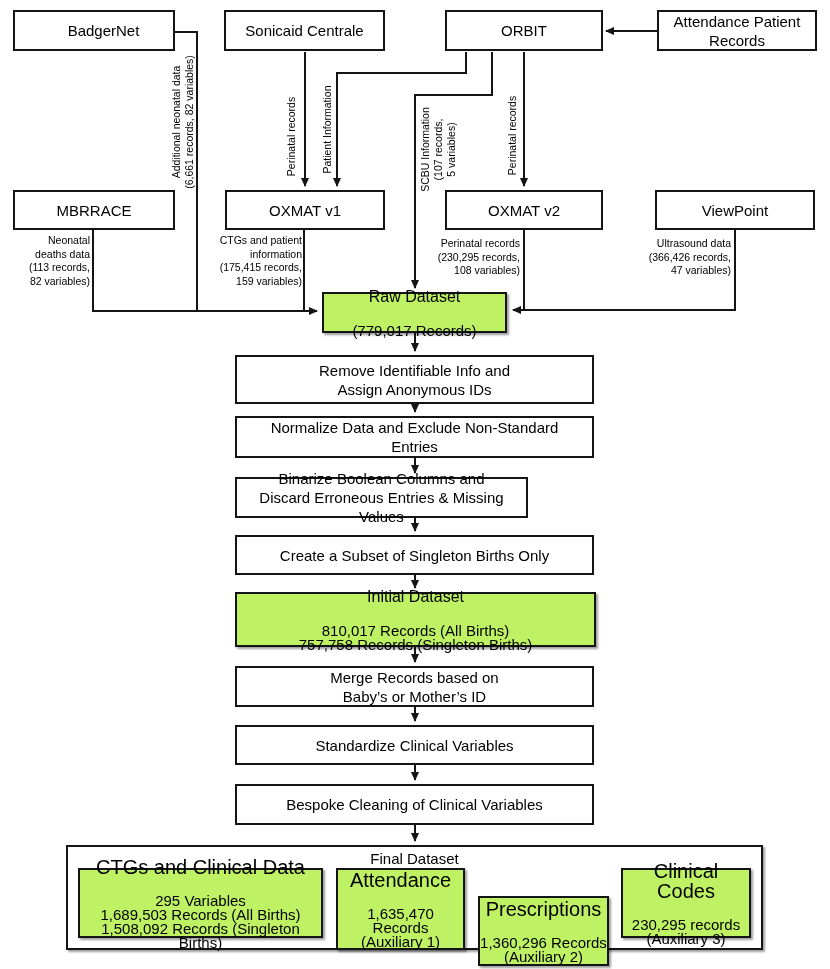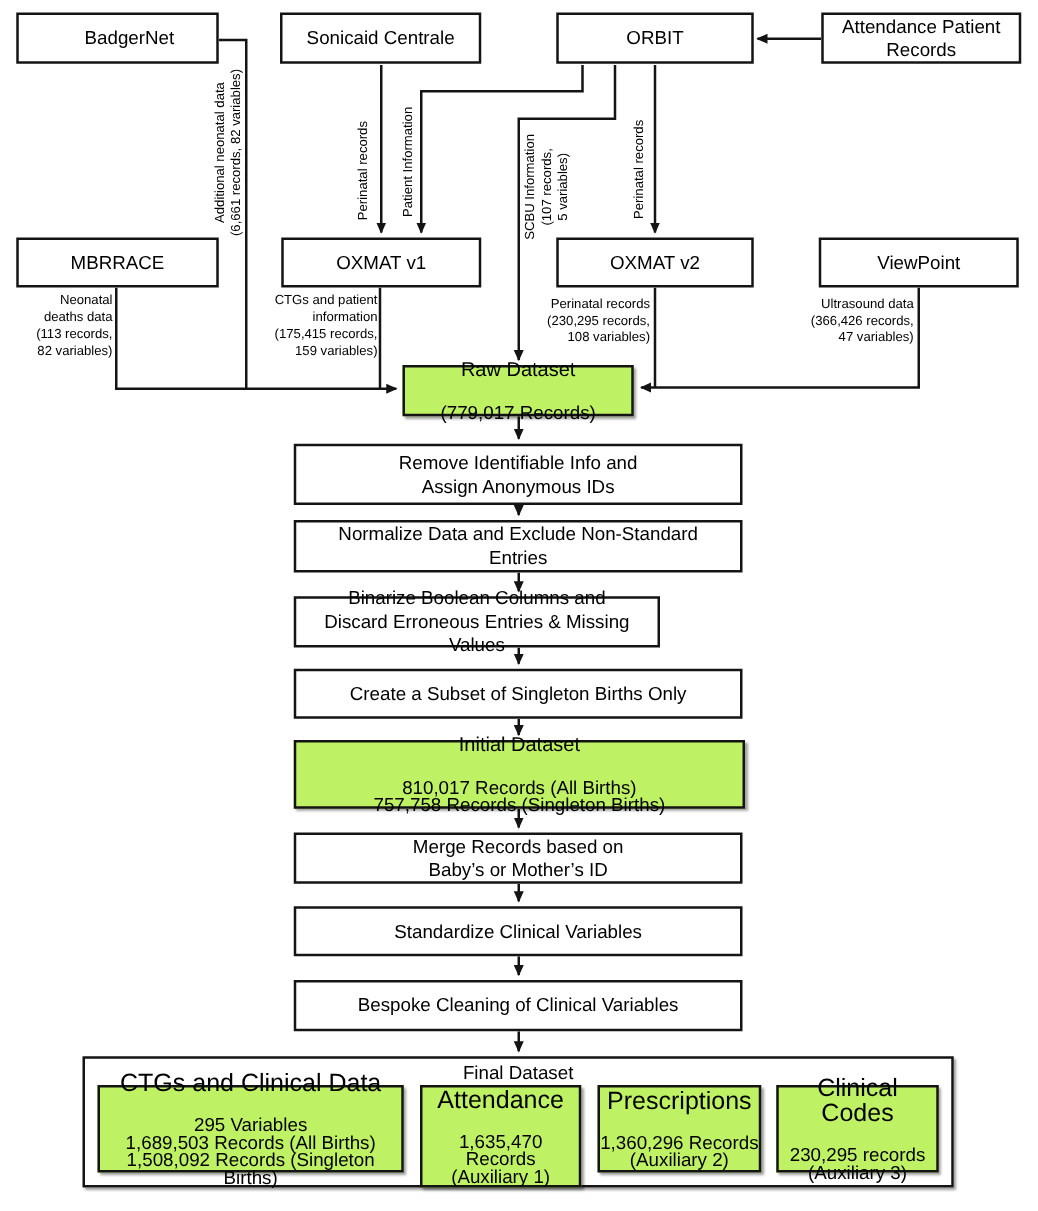--- a/index.html
+++ b/index.html
@@ -164,21 +164,21 @@
     <span class="ds-title">CTGs and Clinical Data</span>
     <span class="ds-sub">295 Variables
 1,689,503 Records (All Births)
 1,508,092 Records (Singleton Births)</span>
   </div>
   <div class="box gray fbox" style="left:336px;top:868px;width:129px;height:82px;">
     <span class="ds-title">Attendance</span>
     <span class="ds-sub">1,635,470 Records
 (Auxiliary 1)</span>
   </div>
-  <div class="box gray fbox" style="left:478px;top:868px;width:131px;height:70px;">
+  <div class="box gray fbox" style="left:478px;top:896px;width:131px;height:70px;">
     <span class="ds-title">Prescriptions</span>
     <span class="ds-sub">1,360,296 Records
 (Auxiliary 2)</span>
   </div>
   <div class="box gray fbox" style="left:621px;top:868px;width:130px;height:70px;">
     <span class="ds-title">Clinical Codes</span>
     <span class="ds-sub">230,295 records
 (Auxiliary 3)</span>
   </div>
 

